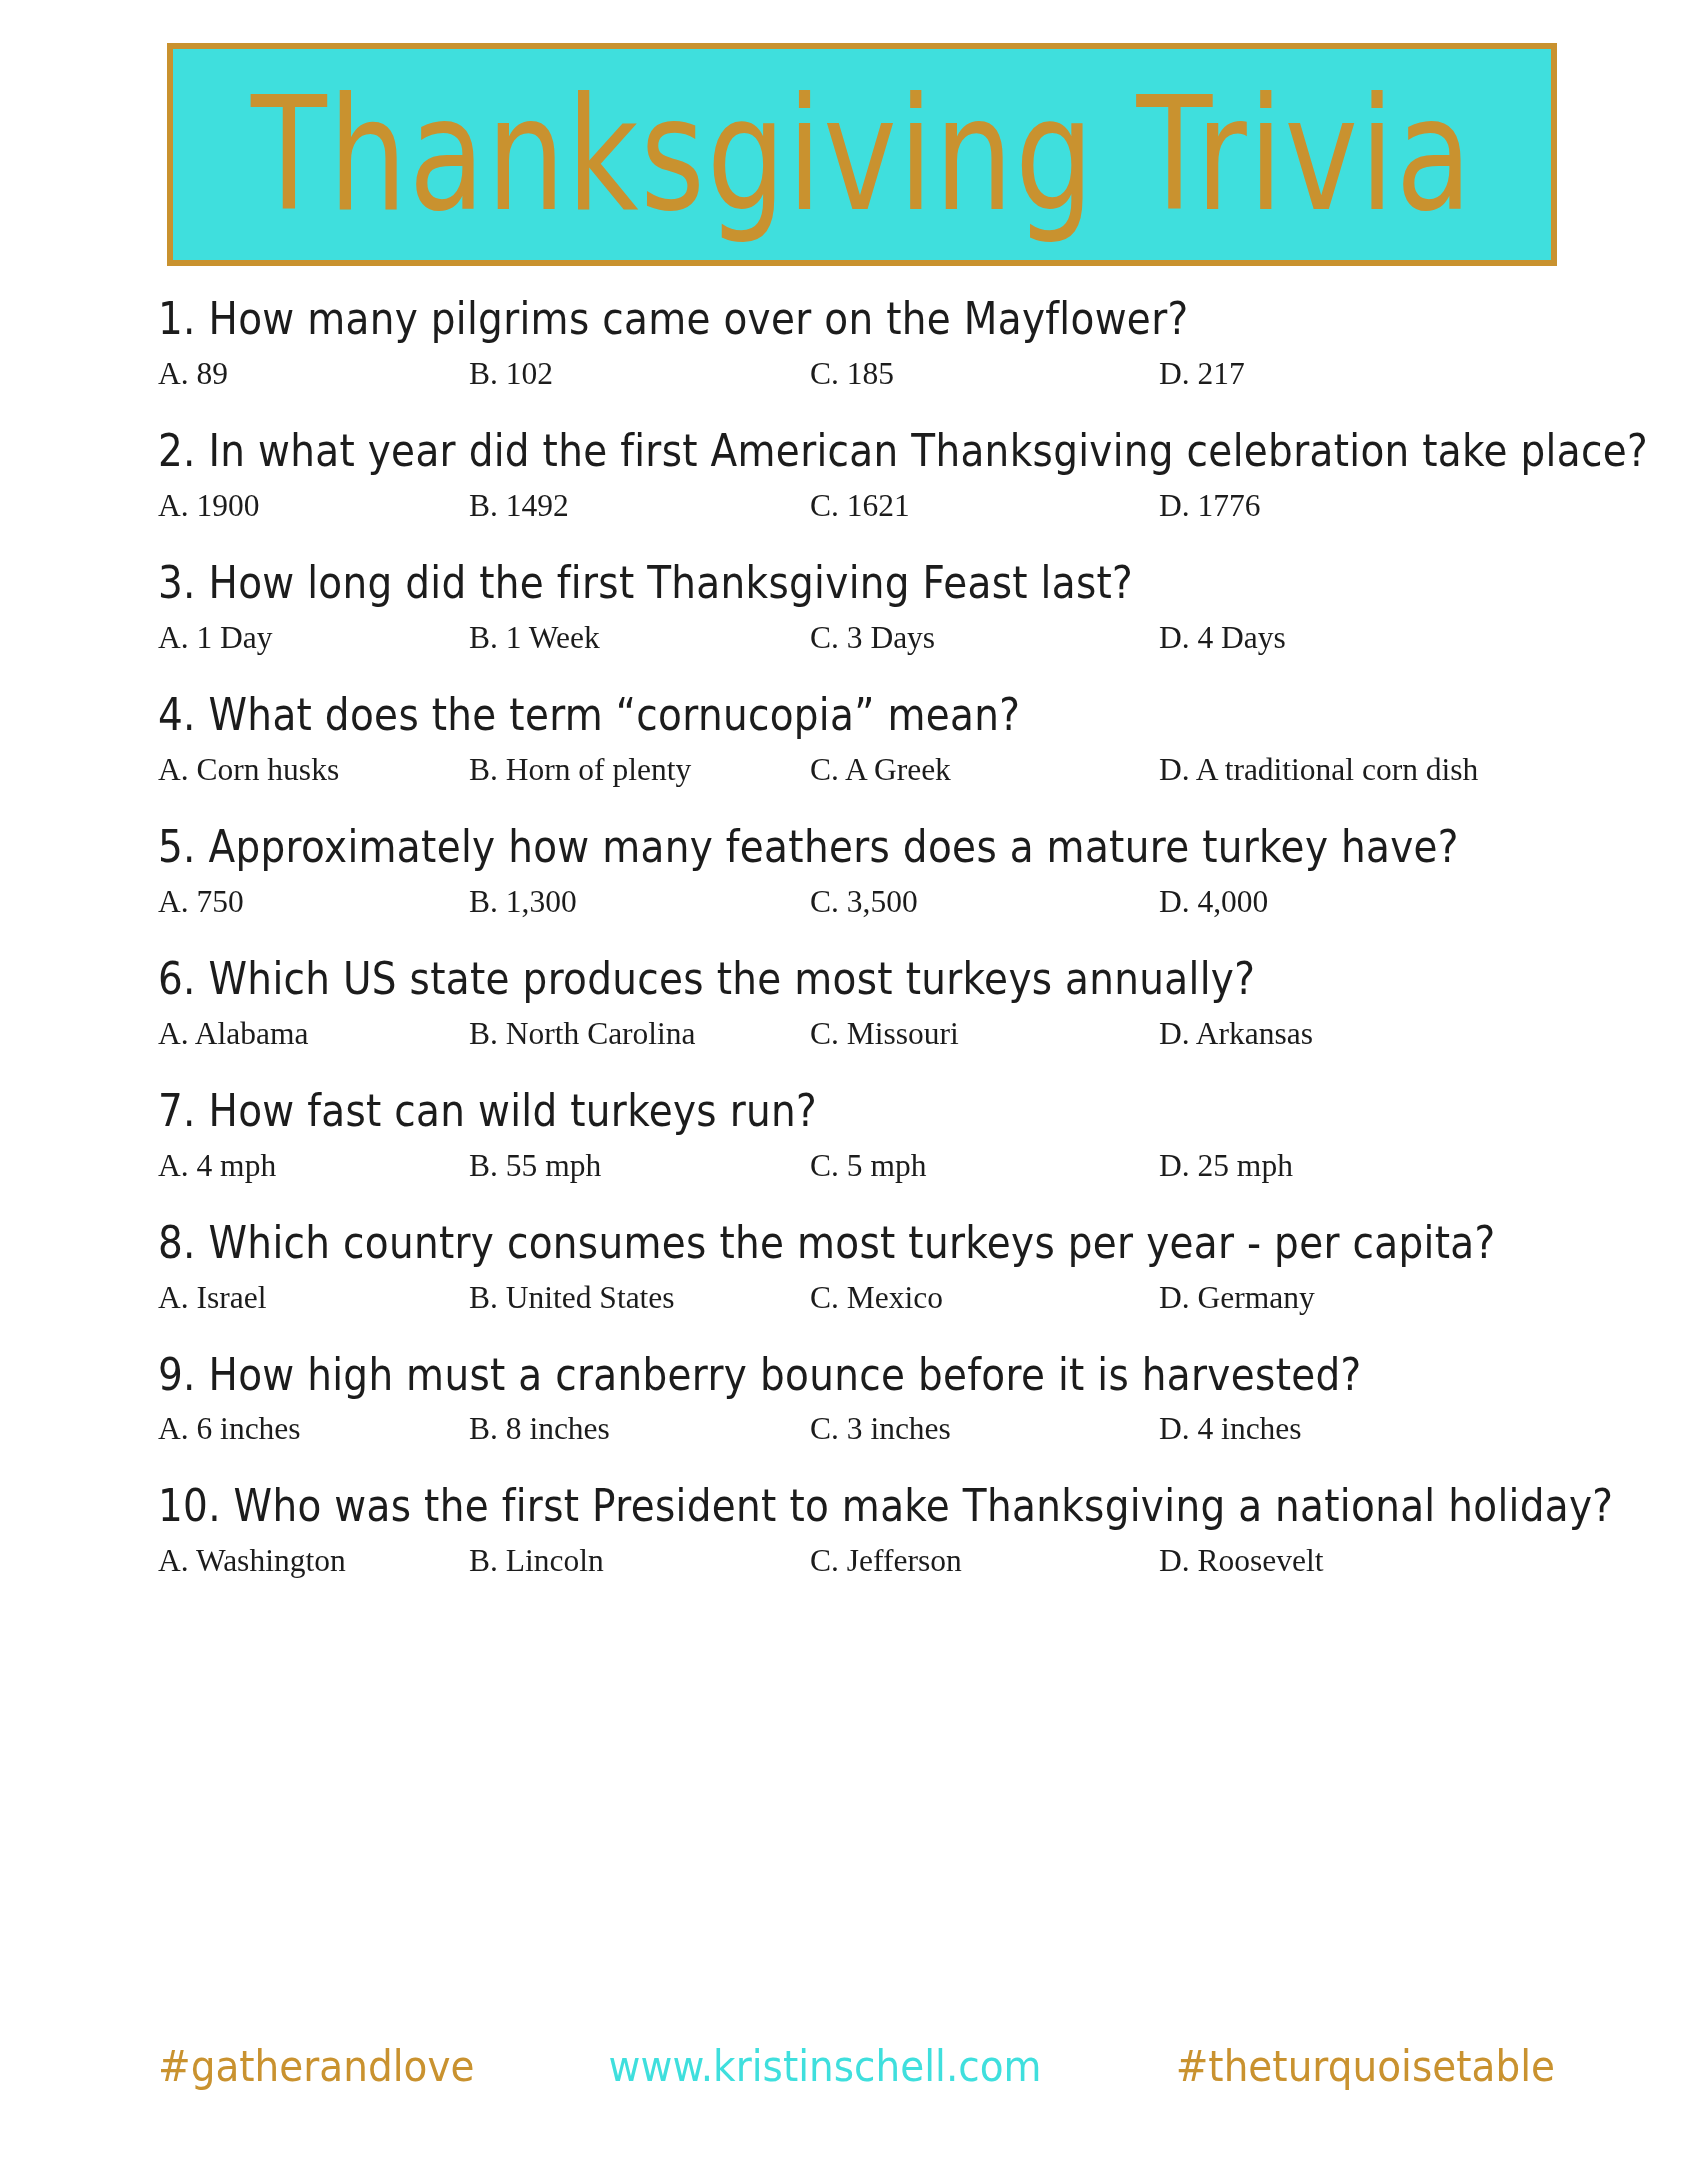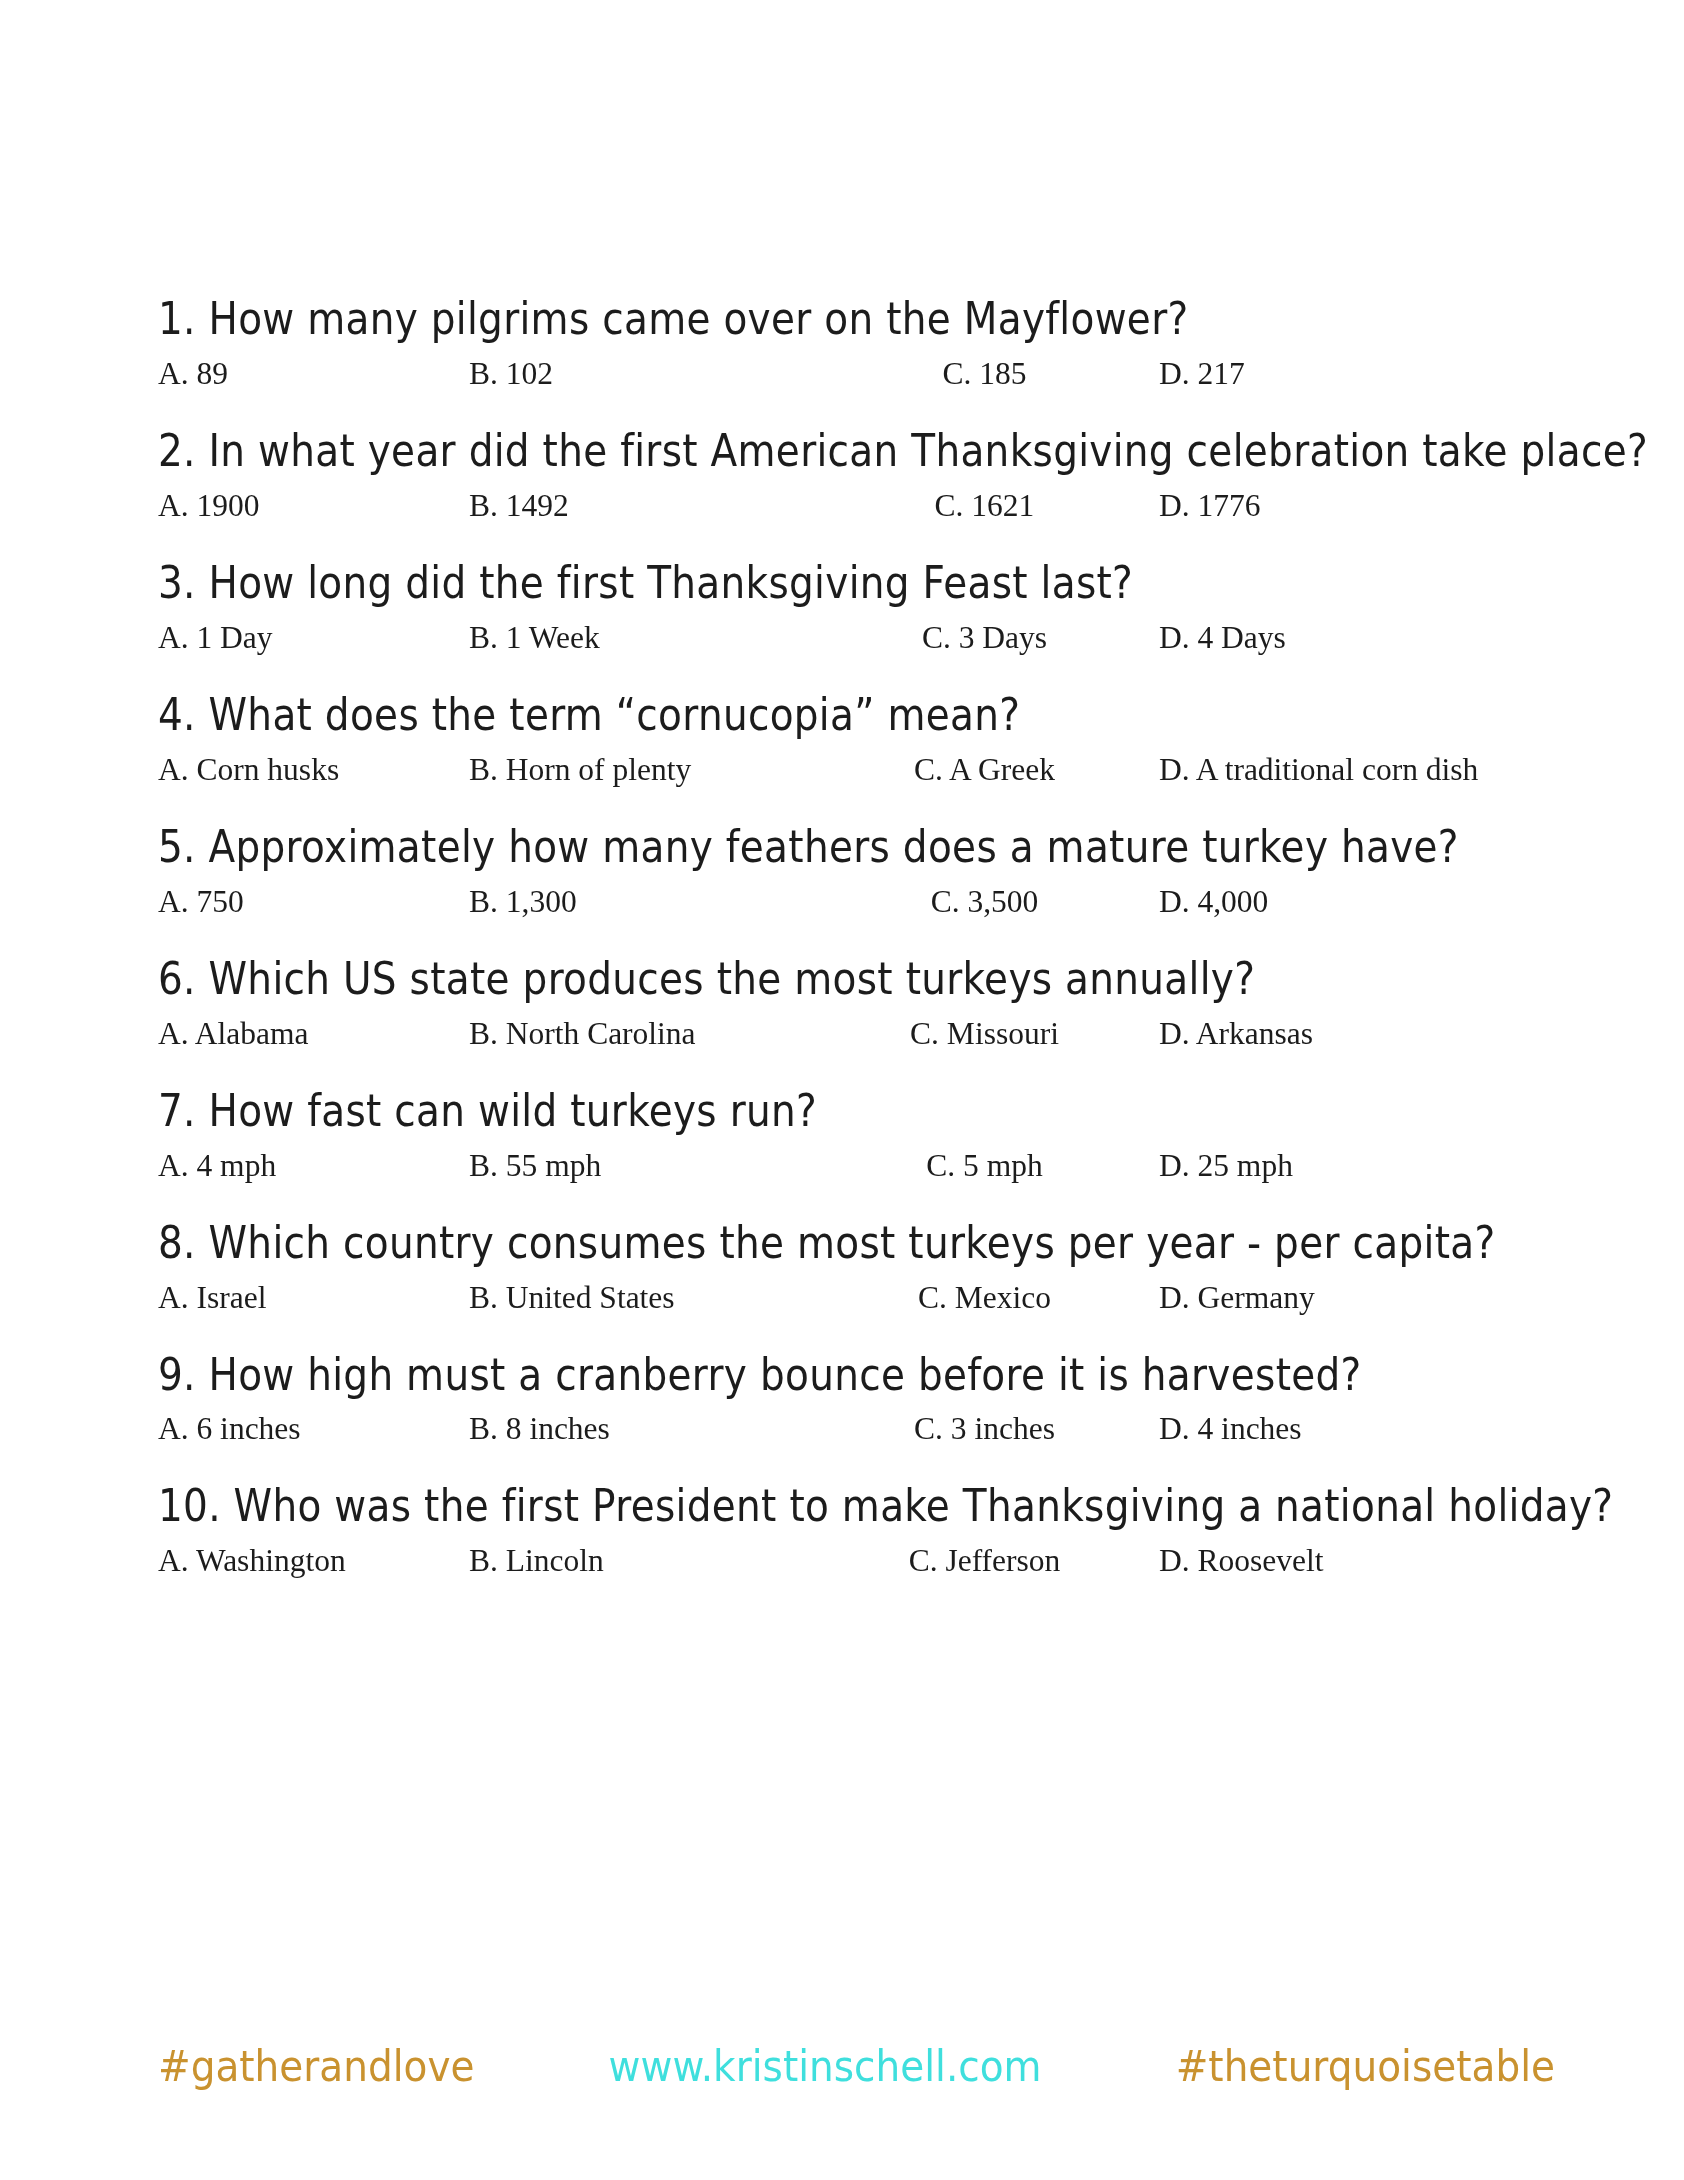--- a/index.html
+++ b/index.html
@@ -77,21 +77,21 @@
     color: #1c1c1c;
     margin-top: 2px;
   }
   .answers .ans {
     flex: 0 0 auto;
     white-space: nowrap;
   }
   
   .answers .ans:nth-child(1) { width: 311px; }
   .answers .ans:nth-child(2) { width: 341px; }
-  .answers .ans:nth-child(3) { width: 349px; text-align: center; }
+  .answers .ans:nth-child(3) { width: 349px; }
   .answers .ans:nth-child(4) { width: auto; }
 
   
   .footer {
     position: absolute;
     left: 158px;
     top: 2044px;
     width: 1397px;
     display: flex;
     justify-content: space-between;
@@ -101,20 +101,23 @@
   }
   .footer .f-left   { color: #c9922f; transform: scaleY(1.1); }
   .footer .f-center { color: #3fdfdd; transform: scaleY(1.1); }
   .footer .f-right  { color: #c9922f; transform: scaleY(1.1); }
 </style>
 </head>
 <body>
 
 <div class="page">
 
+  <div class="banner">
+    <div class="banner-title">Thanksgiving Trivia</div>
+  </div>
 
   <div class="quiz">
 
     <div class="q-block">
       <div class="q-text">1. How many pilgrims came over on the Mayflower?</div>
       <div class="answers">
         <div class="ans">A. 89</div>
         <div class="ans">B. 102</div>
         <div class="ans">C. 185</div>
         <div class="ans">D. 217</div>

